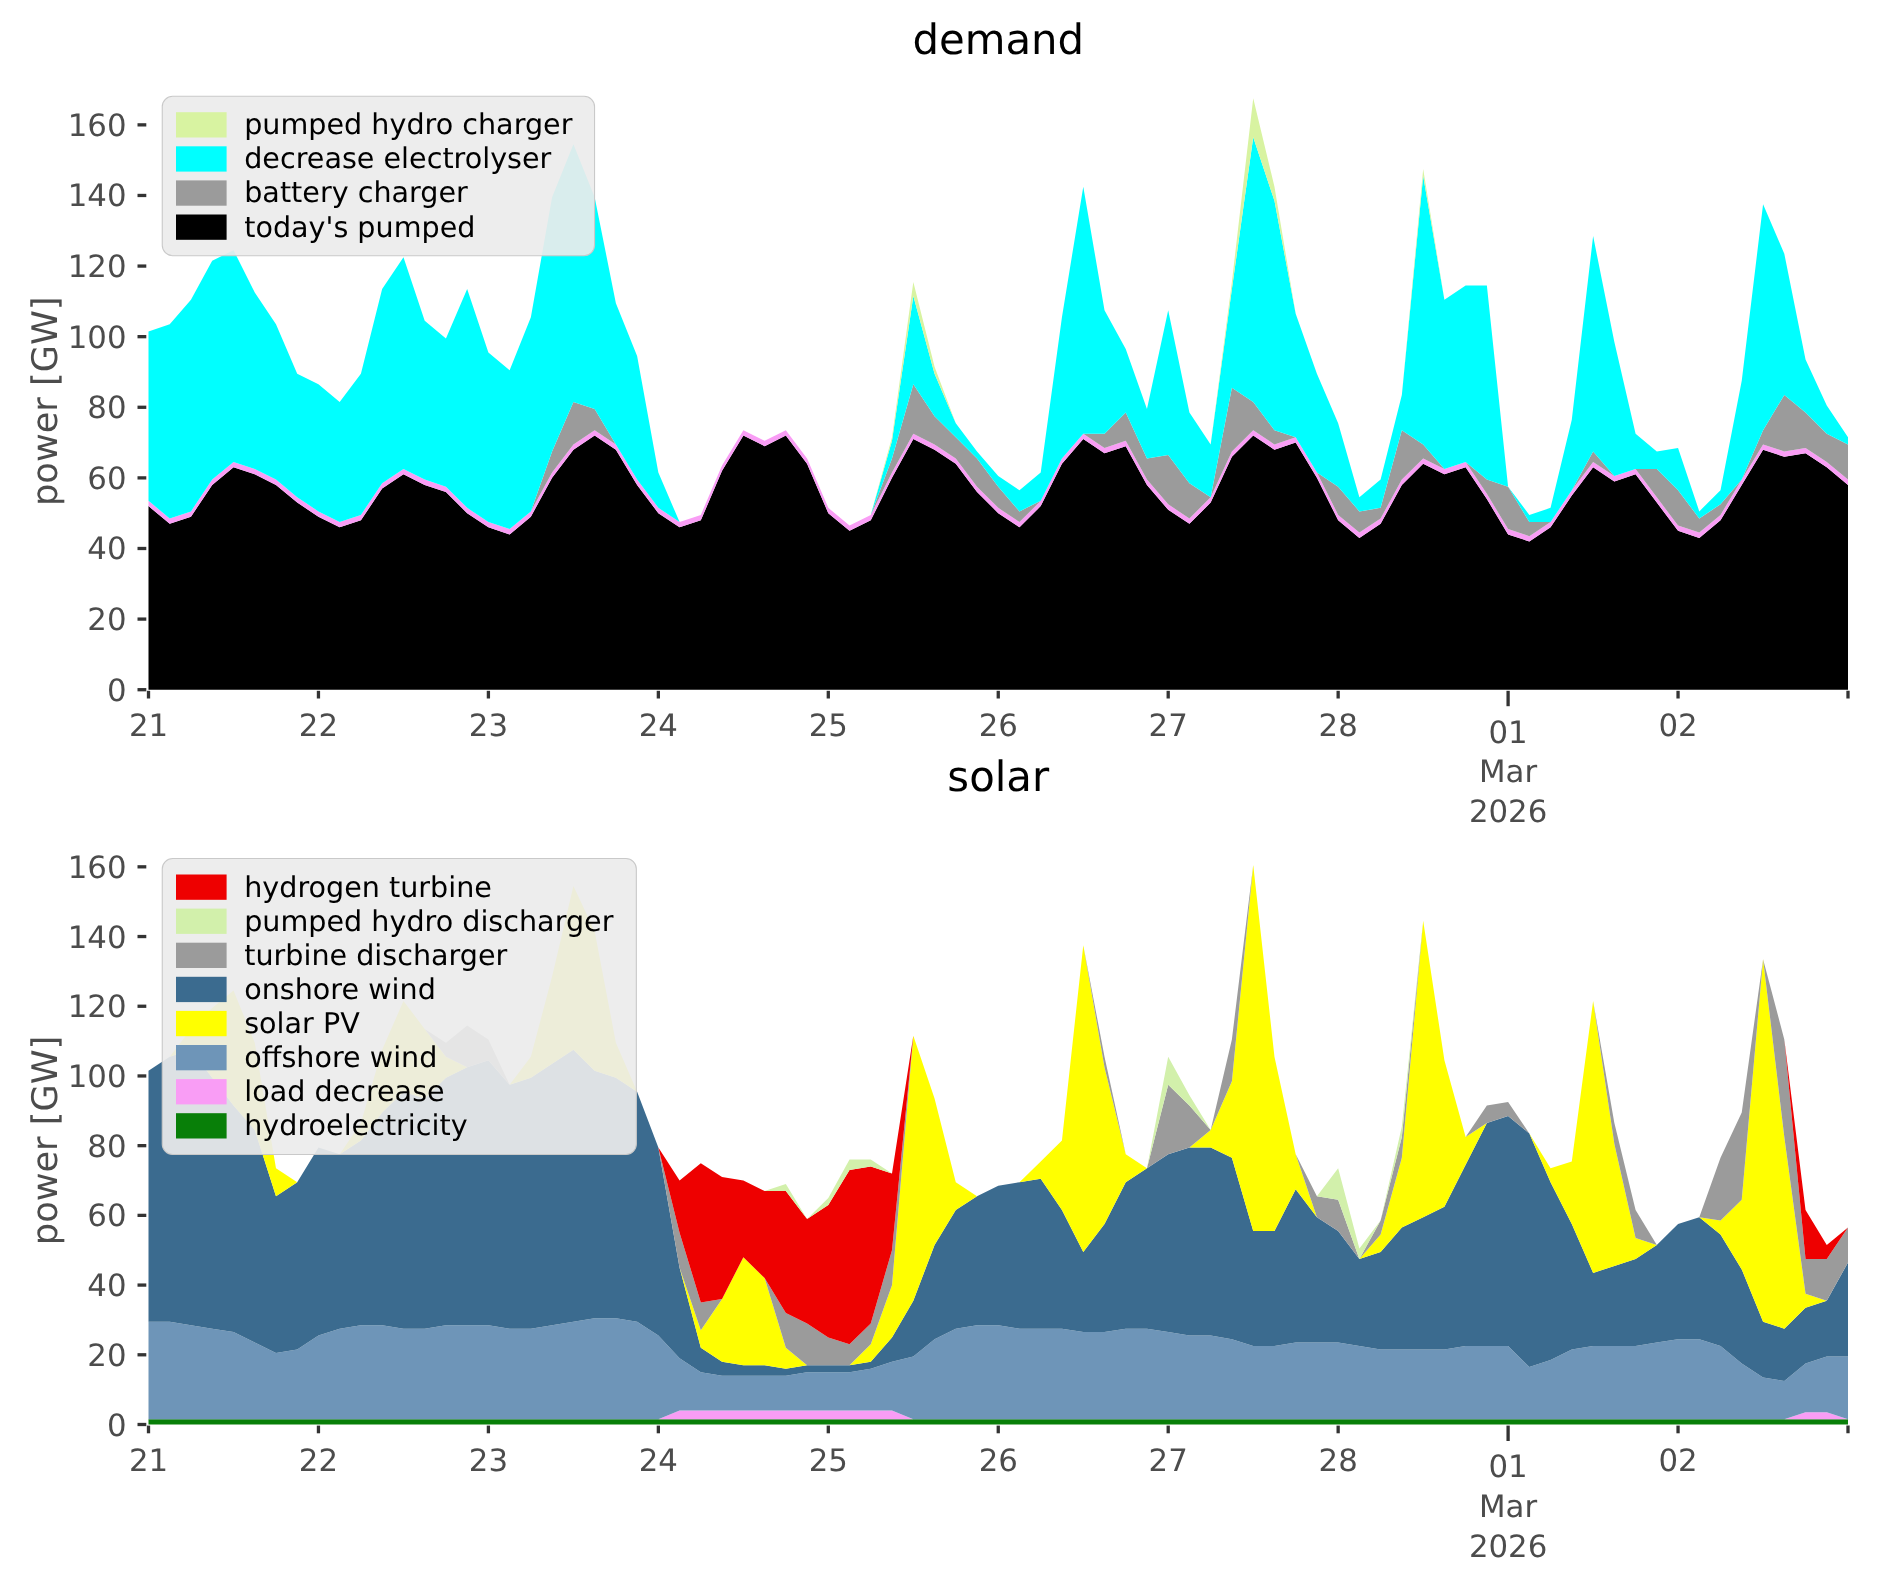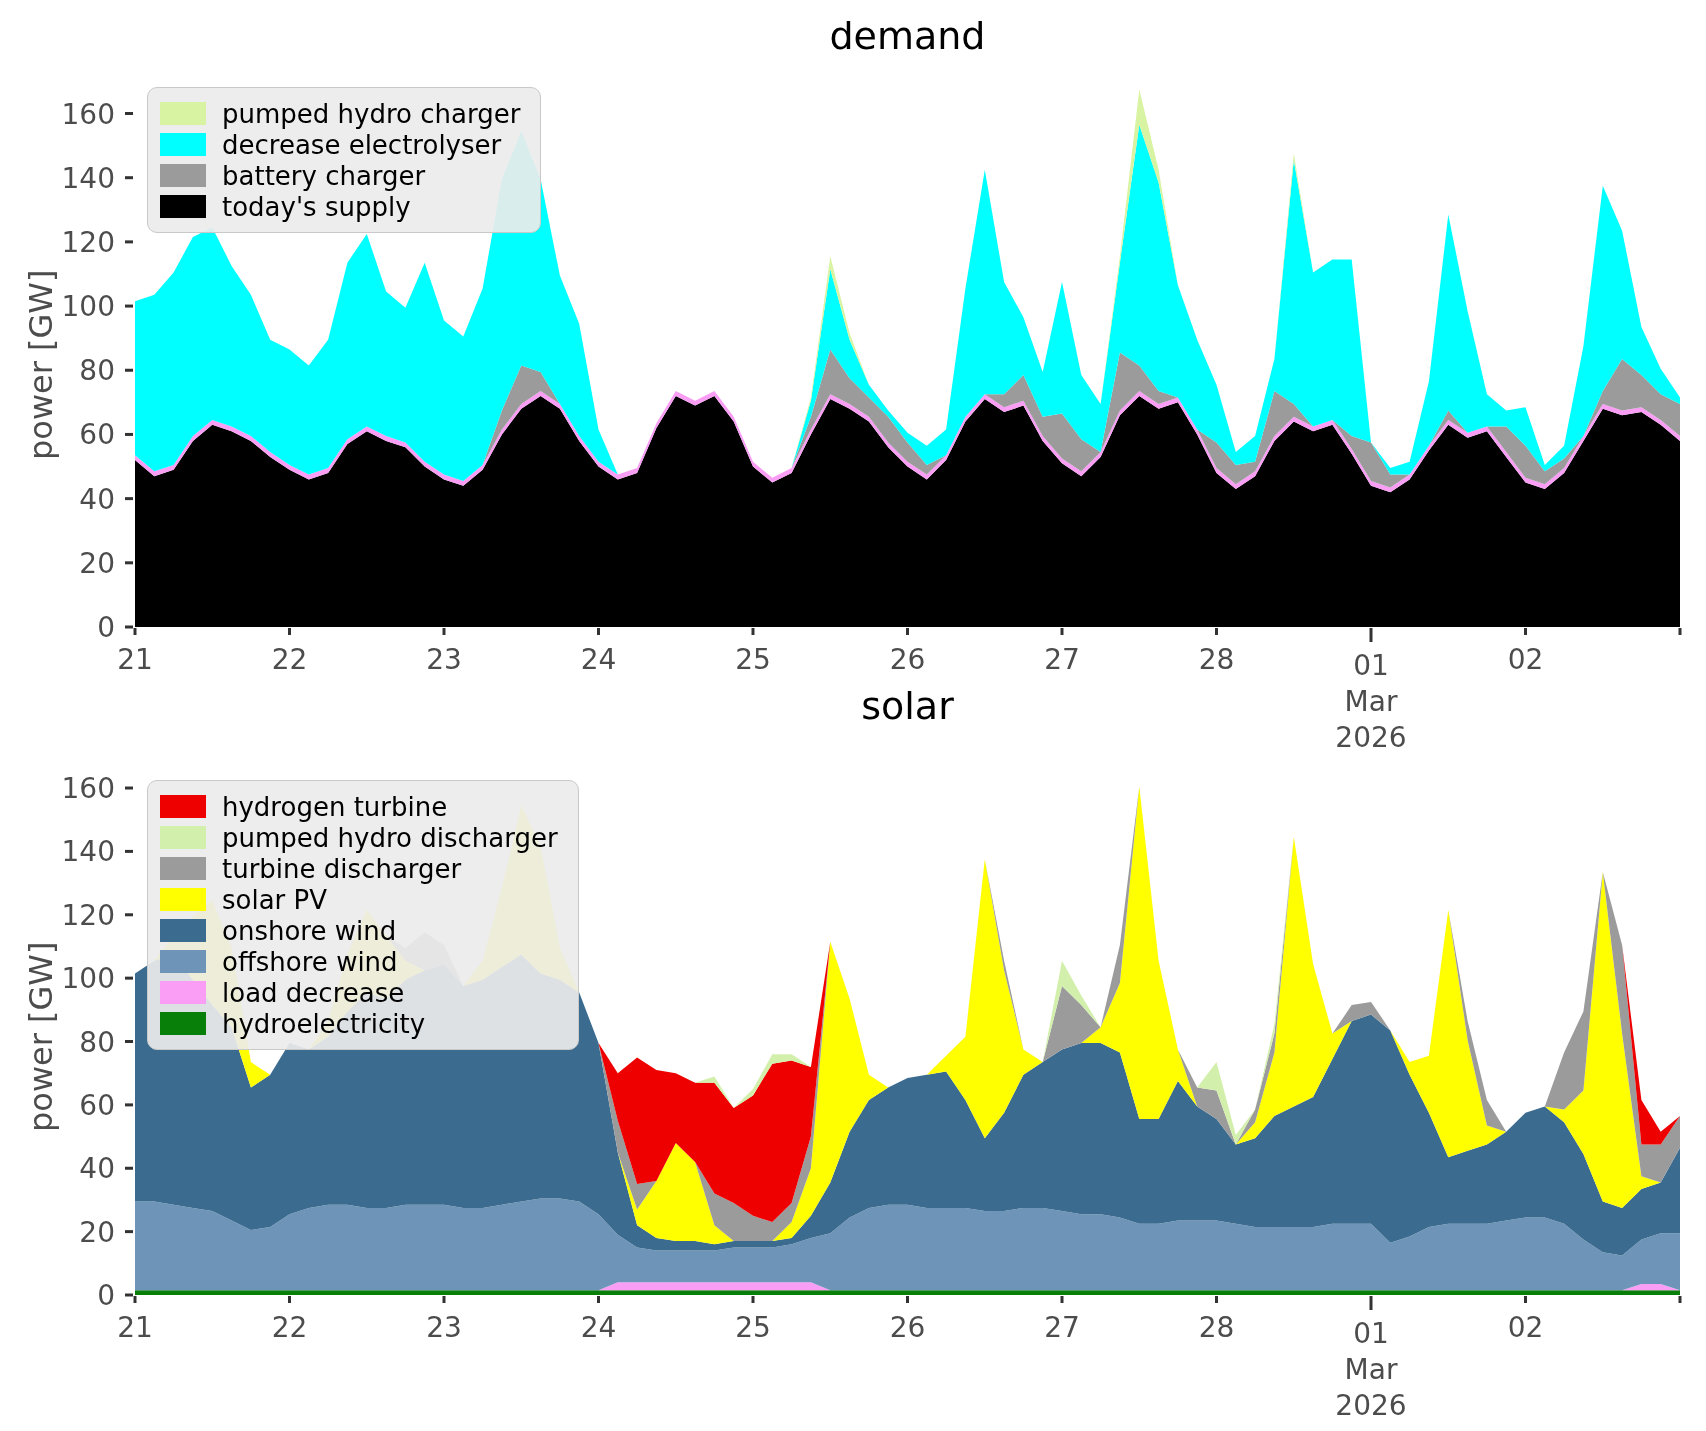--- a/index.html
+++ b/index.html
@@ -135,43 +135,43 @@
       <div class="legend-row">
         <span class="legend-swatch" style="background: rgb(0, 255, 255);"></span>
         <span class="legend-label">decrease electrolyser</span>
       </div>
       <div class="legend-row">
         <span class="legend-swatch" style="background: rgb(155, 155, 155);"></span>
         <span class="legend-label">battery charger</span>
       </div>
       <div class="legend-row">
         <span class="legend-swatch" style="background: rgb(0, 0, 0);"></span>
-        <span class="legend-label">today's supply</span>
+        <span class="legend-label">today's pumped</span>
       </div>
     </div>
   <div id="legend-1" class="legend" style="left:147px;top:780px">
       <div class="legend-row">
         <span class="legend-swatch" style="background: rgb(238, 0, 0);"></span>
         <span class="legend-label">hydrogen turbine</span>
       </div>
       <div class="legend-row">
         <span class="legend-swatch" style="background: rgb(210, 240, 171);"></span>
         <span class="legend-label">pumped hydro discharger</span>
       </div>
       <div class="legend-row">
         <span class="legend-swatch" style="background: rgb(155, 155, 155);"></span>
         <span class="legend-label">turbine discharger</span>
       </div>
       <div class="legend-row">
+        <span class="legend-swatch" style="background: rgb(59, 107, 143);"></span>
+        <span class="legend-label">onshore wind</span>
+      </div>
+      <div class="legend-row">
         <span class="legend-swatch" style="background: rgb(255, 255, 0);"></span>
         <span class="legend-label">solar PV</span>
-      </div>
-      <div class="legend-row">
-        <span class="legend-swatch" style="background: rgb(59, 107, 143);"></span>
-        <span class="legend-label">onshore wind</span>
       </div>
       <div class="legend-row">
         <span class="legend-swatch" style="background: rgb(110, 149, 184);"></span>
         <span class="legend-label">offshore wind</span>
       </div>
       <div class="legend-row">
         <span class="legend-swatch" style="background: rgb(249, 157, 245);"></span>
         <span class="legend-label">load decrease</span>
       </div>
       <div class="legend-row">

